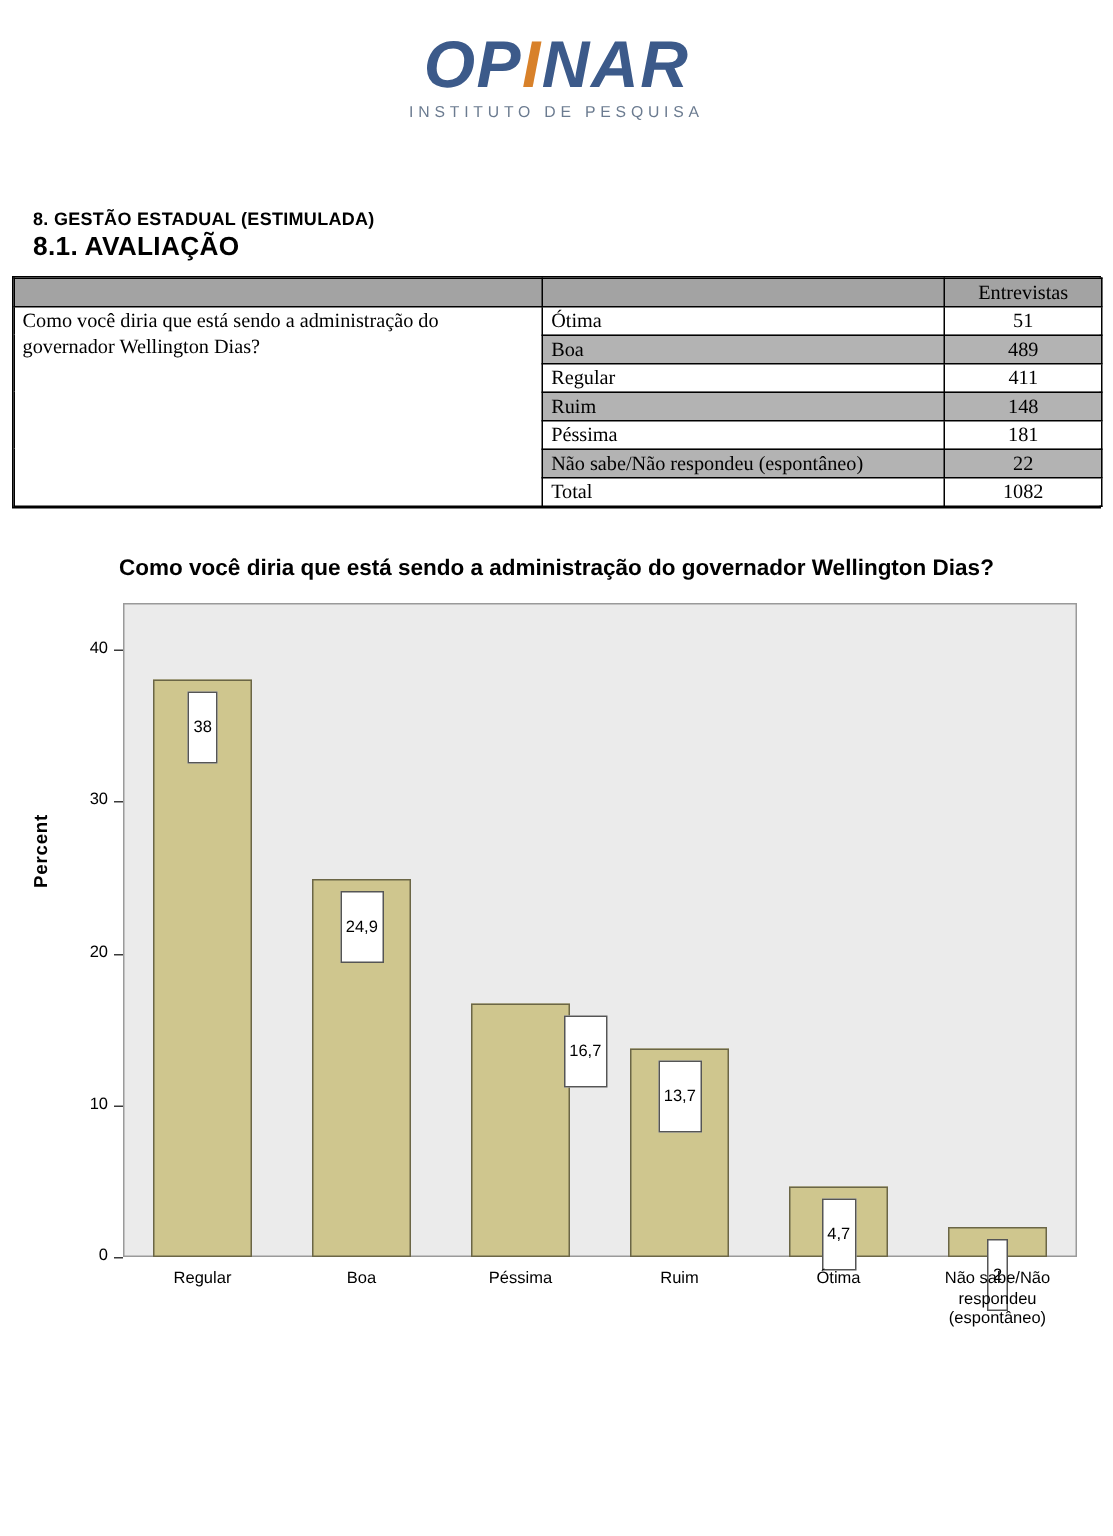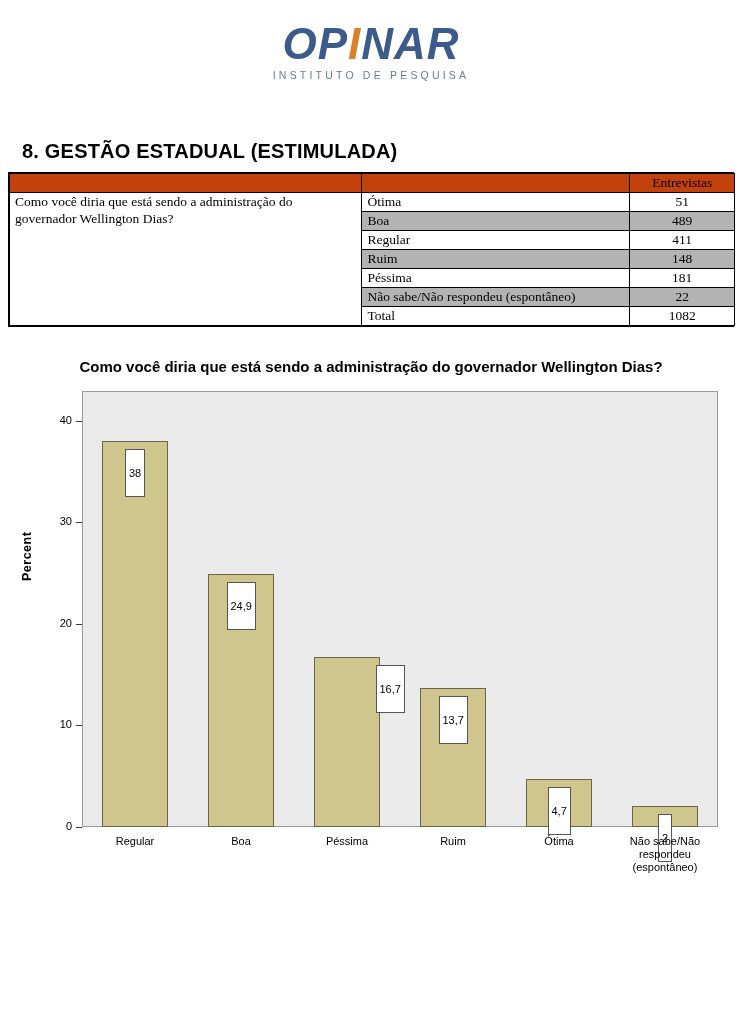--- a/index.html
+++ b/index.html
@@ -43,21 +43,21 @@
     letter-spacing: 3.2px;
     color: #6b7b90;
     margin-top: 3px;
   }
 
   
   .headings {
     margin: 58px 0 0 22px;
   }
   .heading-1 {
-    font-size: 20px;
+    font-size: 12px;
     font-weight: bold;
     letter-spacing: 0.2px;
     line-height: 1.25;
   }
   .heading-2 {
     font-size: 17.5px;
     font-weight: bold;
     letter-spacing: 0.2px;
     line-height: 1.25;
   }
@@ -78,21 +78,21 @@
     border: 1px solid #000;
     padding: 1px 5px;
     vertical-align: top;
   }
   .col-q { width: 360px; }
   .col-l { width: 270px; }
   .col-v { width: 96px; text-align: center; }
 
   .row-shade td { background: #b3b3b3; }
   .row-plain td { background: #ffffff; }
-  .hdr td { background: #c2410c; }
+  .hdr td { background: #a3a3a3; }
   .hdr .hdr-ent { text-align: center; font-family: "Liberation Serif", serif; }
   .q-cell {
     font-family: "Liberation Serif", serif;
     font-size: 13.5px;
     line-height: 1.25;
     background: #ffffff;
     padding-top: 4px;
   }
 
   
@@ -178,20 +178,21 @@
 
 <div class="logo-block">
   <div class="logo-word">
     <span>OP</span><span class="flame">I</span><span>NAR</span>
   </div>
   <div class="logo-sub">INSTITUTO DE PESQUISA</div>
 </div>
 
 <div class="headings">
   <div class="heading-1">8. GESTÃO ESTADUAL  (ESTIMULADA)</div>
+  <div class="heading-2">8.1. AVALIAÇÃO</div>
 </div>
 
 <div class="table-wrap">
 <table class="t">
   <tbody>
         <tr class="hdr">
     <td class="col-q"></td>
     <td class="col-l"></td>
     <td class="col-v hdr-ent">Entrevistas</td>
   </tr>

